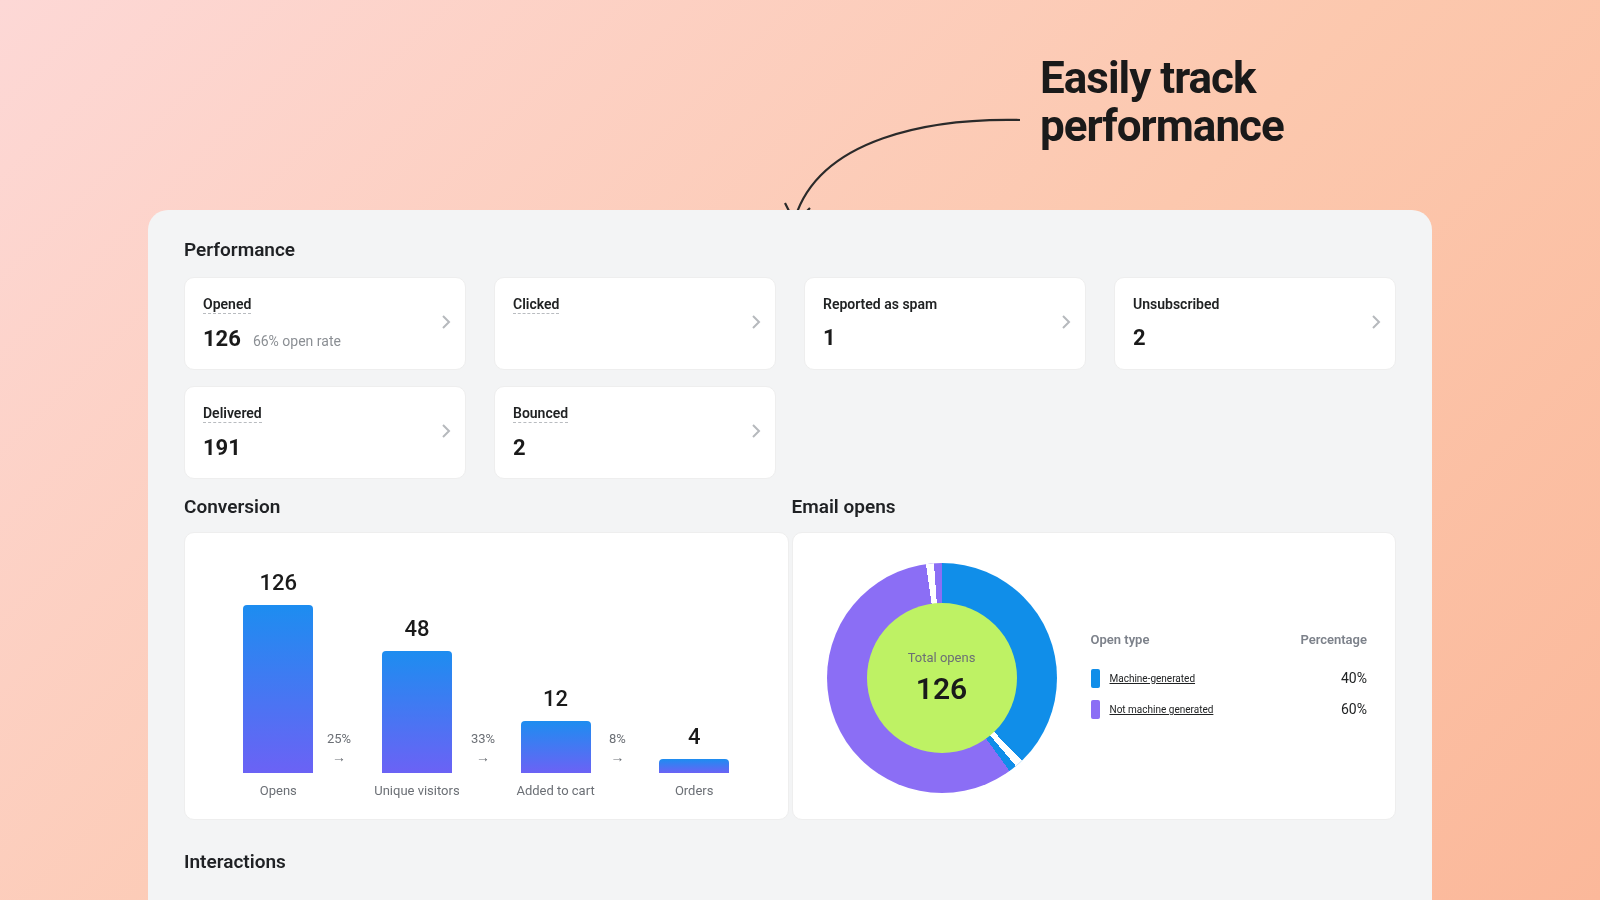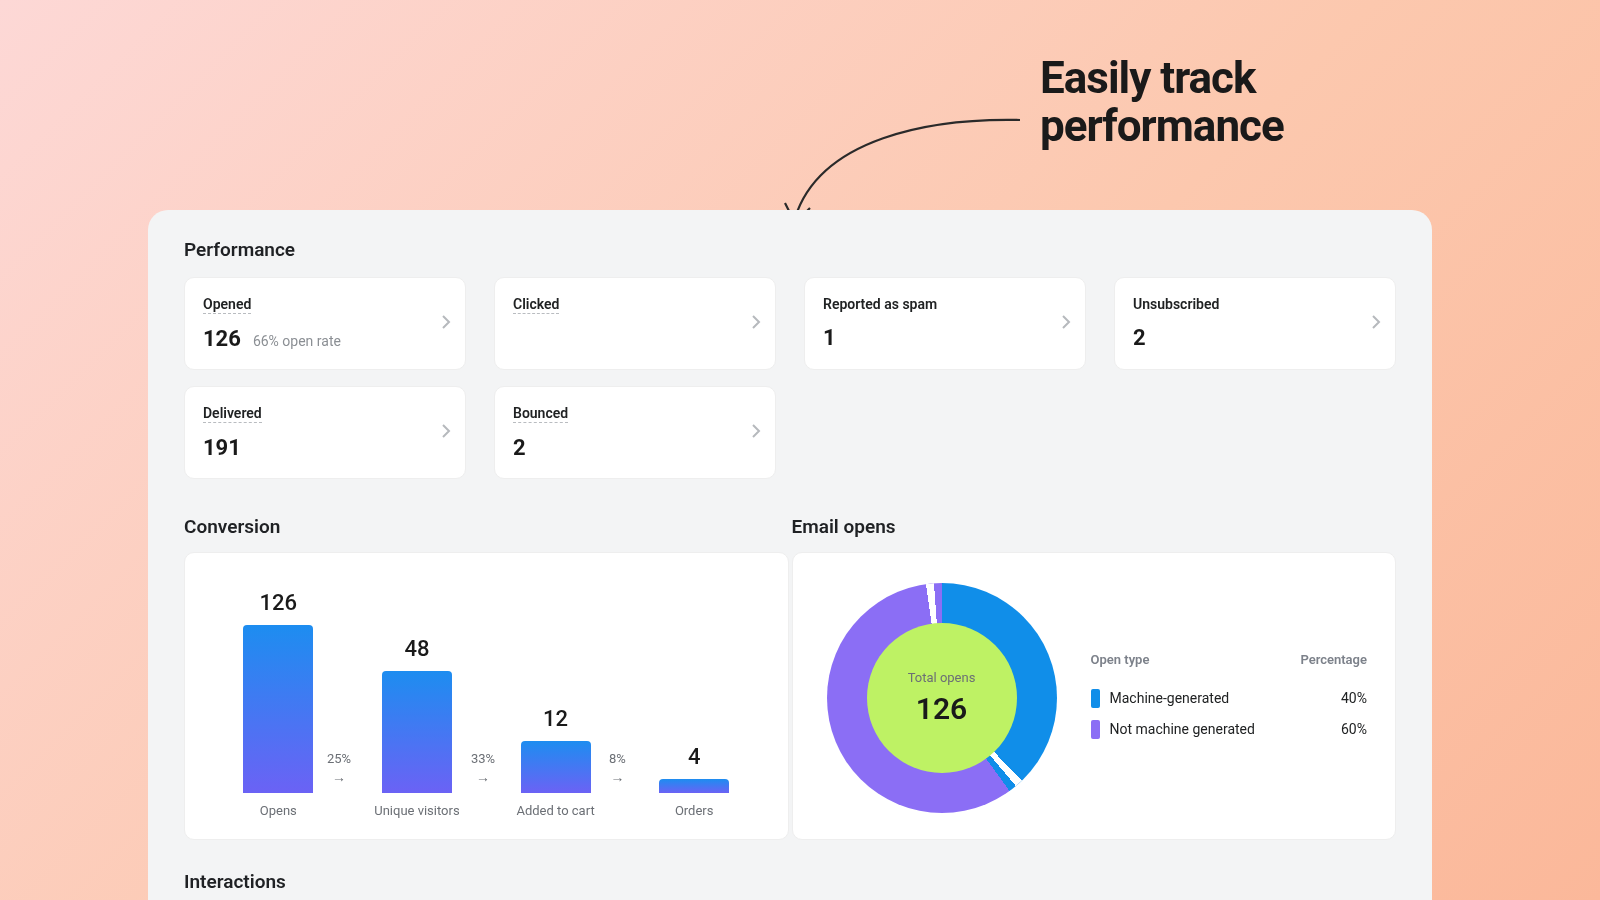--- a/index.html
+++ b/index.html
@@ -80,21 +80,21 @@
     position: absolute;
     right: 14px;
     top: 50%;
     transform: translateY(-50%);
     color: #b6b9bd;
   }
   .two-col {
     display: grid;
     grid-template-columns: 1fr 1fr;
     gap: 3px;
-    margin-top: 36px;
+    margin-top: 16px;
   }
   .col-block .section-title { margin-bottom: 14px; }
   .chart-card {
     background: #fff;
     border-radius: 10px;
     border: 1px solid #eee;
     padding: 20px 24px 16px 24px;
     height: 288px;
   }
   
@@ -171,21 +171,21 @@
     flex-direction:column;
     align-items:center;
     justify-content:center;
   }
   .donut-caption { font-size:13px; color:#6b6f75; margin-bottom:6px; }
   .donut-total { font-size:30px; font-weight:600; color:#1a1a1a; }
   .legend { flex:1; }
   .legend-head { display:flex; justify-content:space-between; padding: 0 4px 16px 4px; }
   .legend-head span { font-size:13px; font-weight:600; color:#7c818a; }
   .legend-row { display:flex; align-items:center; justify-content:space-between; padding: 6px 4px; }
-  .legend-left { display:flex; align-items:center; gap:10px; font-size:14px; color:#202223; }
+  .legend-left { display:flex; align-items:center; gap:10px; font-size:10px; color:#202223;text-decoration:underline; }
   .swatch { width:9px; height:19px; border-radius:2px; }
   .legend-pct { font-size:14px; color:#202223; }
 </style>
 </head>
 <body>
 
 <div class="hero-title">
   <div>Easily track</div>
   <div>performance</div>
 </div>

